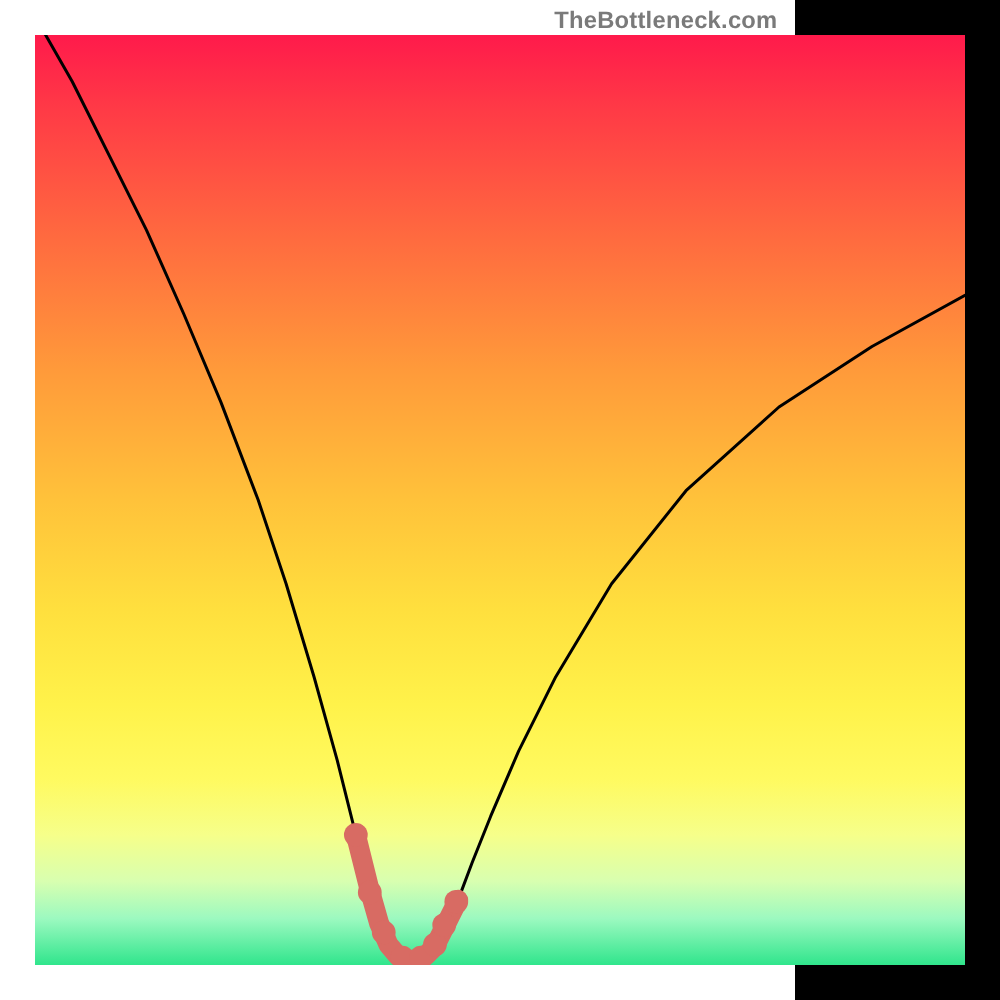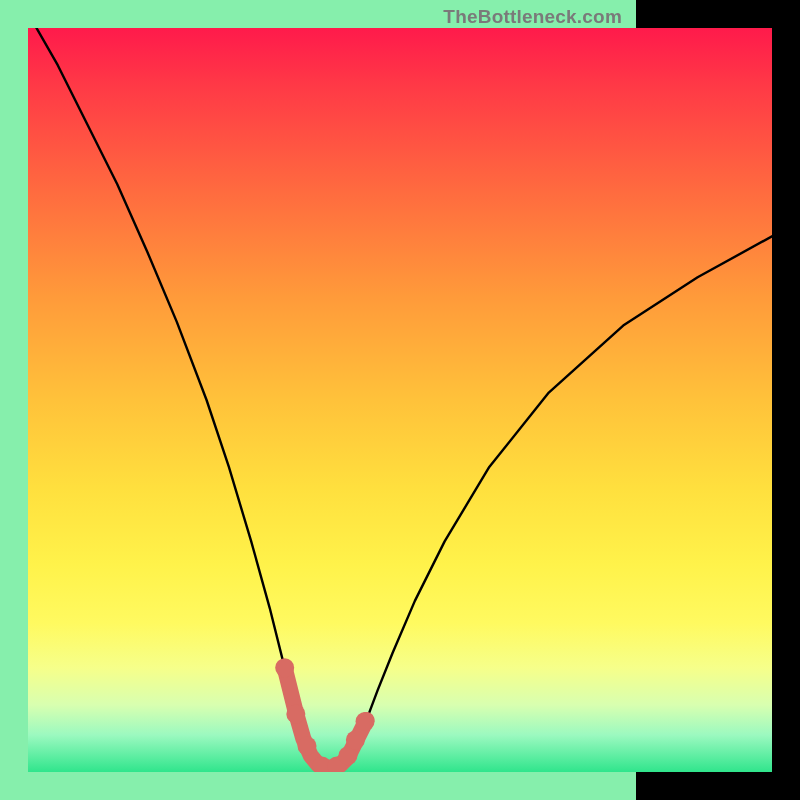--- a/index.html
+++ b/index.html
@@ -10,21 +10,21 @@
     overflow: hidden;
     background: #000;
     font-family: Arial, Helvetica, sans-serif;
   }
   .frame {
     position: absolute;
     top: 0;
     left: 0;
     width: 636px;
     height: 800px;
-    background: #86efac;
+    background: #ffffff;
   }
   .plot {
     position: absolute;
     top: 28px;
     left: 28px;
     width: 744px;
     height: 744px;
     overflow: hidden;
   }
   .gradient {

